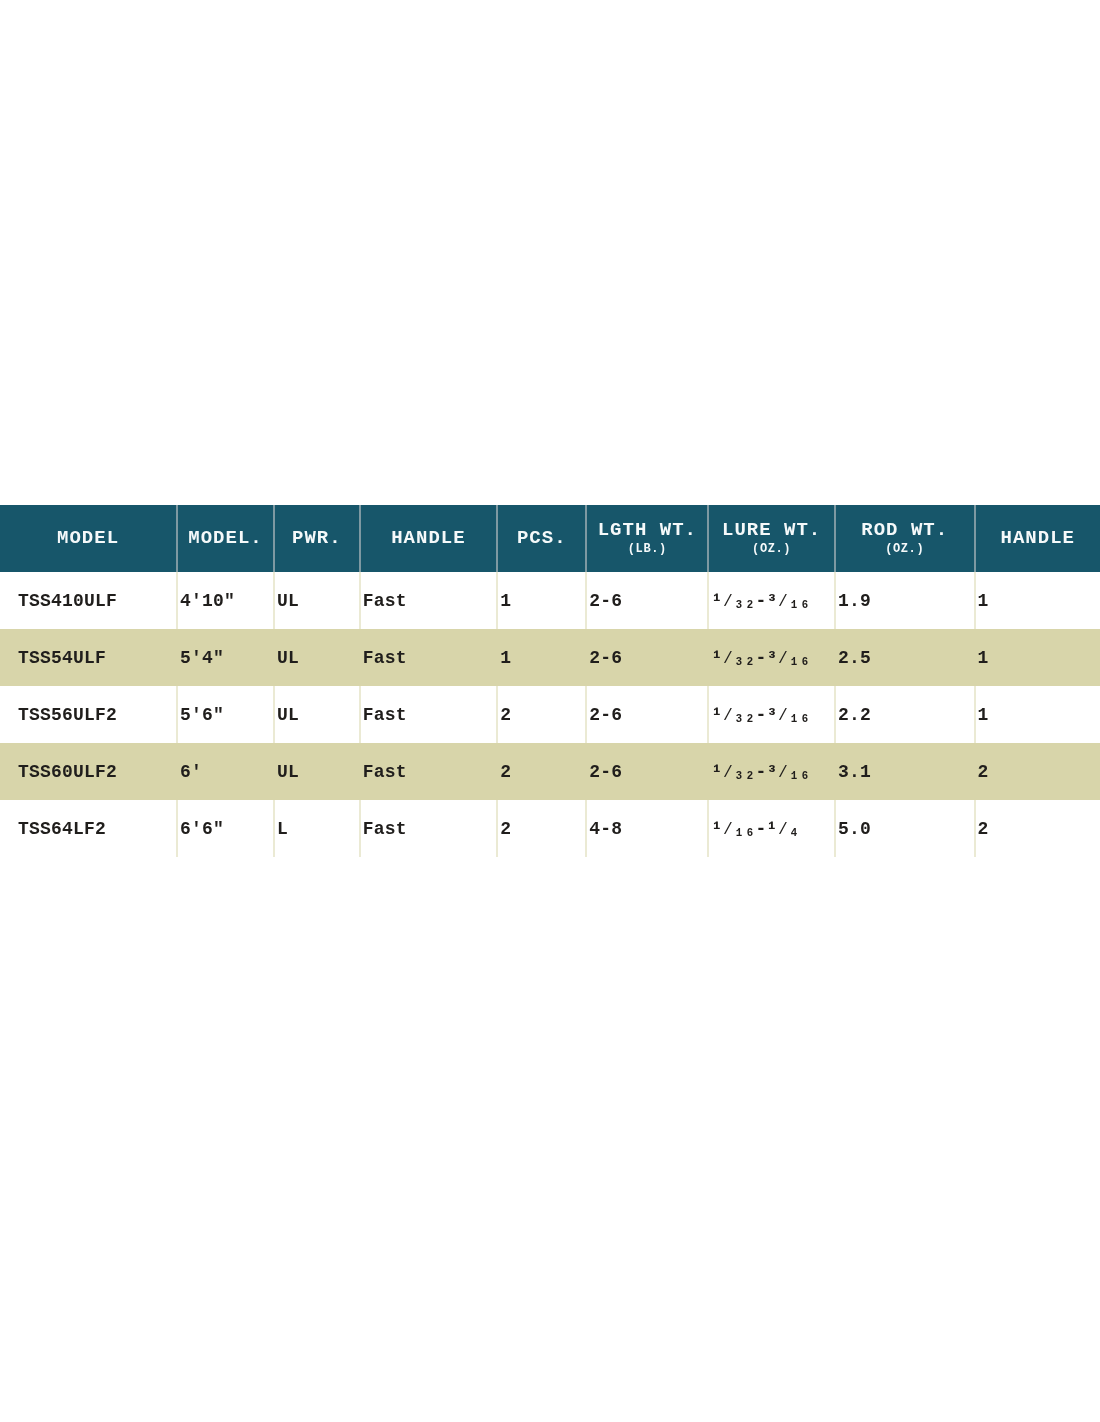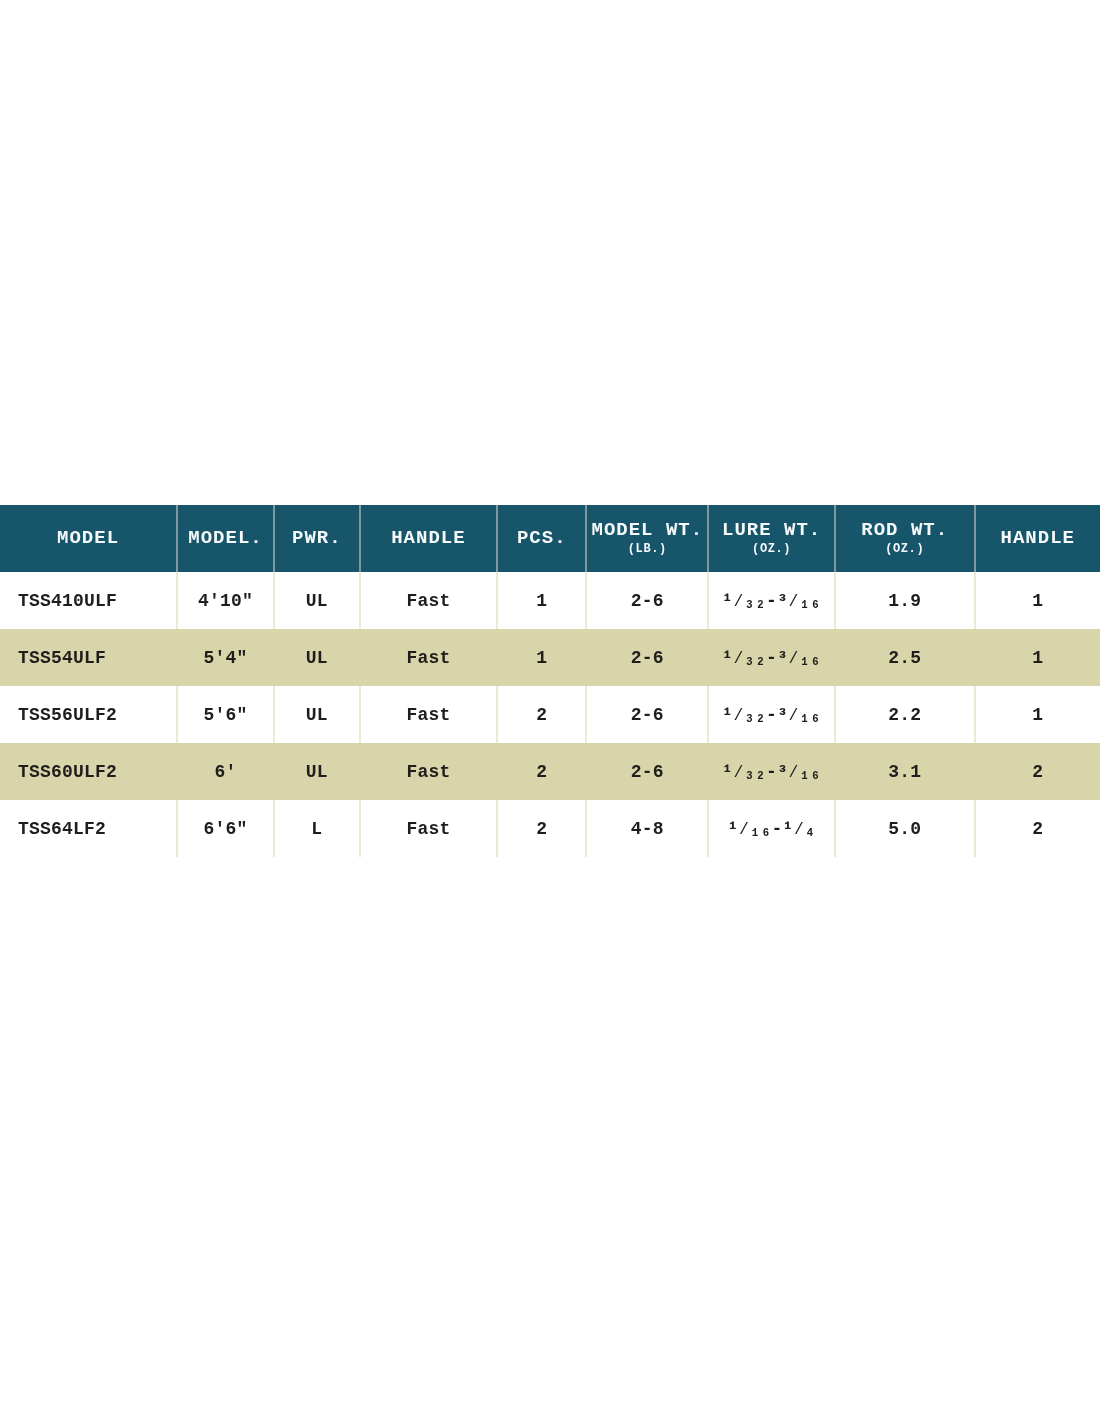--- a/index.html
+++ b/index.html
@@ -61,21 +61,20 @@
     letter-spacing:0.6px;
     margin-top:2px;
   }
   tbody tr{background:var(--row-bg);}
   tbody tr.alt{background:var(--row-alt-bg);}
   tbody td{
     height:57px;
     font-size:18px;
     font-weight:700;
     color:var(--body-text);
-    text-align:center;
     vertical-align:middle;
     padding:0 2px;
     border-left:2px solid var(--body-divider);
     letter-spacing:0.2px;
   }
   tbody td:first-child{
     border-left:none;
     text-align:left;
     padding-left:18px;
   }
@@ -96,21 +95,21 @@
         <col>
         <col>
       </colgroup>
     <thead>
       <tr id="header-row">
           <th><span class="h-label">MODEL</span></th>
           <th><span class="h-label">MODEL.</span></th>
           <th><span class="h-label">PWR.</span></th>
           <th><span class="h-label">HANDLE</span></th>
           <th><span class="h-label">PCS.</span></th>
-          <th><span class="h-label">MODEL WT.</span><span class="h-sub">(LB.)</span></th>
+          <th><span class="h-label">LGTH WT.</span><span class="h-sub">(LB.)</span></th>
           <th><span class="h-label">LURE WT.</span><span class="h-sub">(OZ.)</span></th>
           <th><span class="h-label">ROD WT.</span><span class="h-sub">(OZ.)</span></th>
           <th><span class="h-label">HANDLE</span></th>
         </tr>
     </thead>
     <tbody id="body-rows">
         <tr>
           <td>TSS410ULF</td>
           <td>4′10″</td>
           <td>UL</td>

